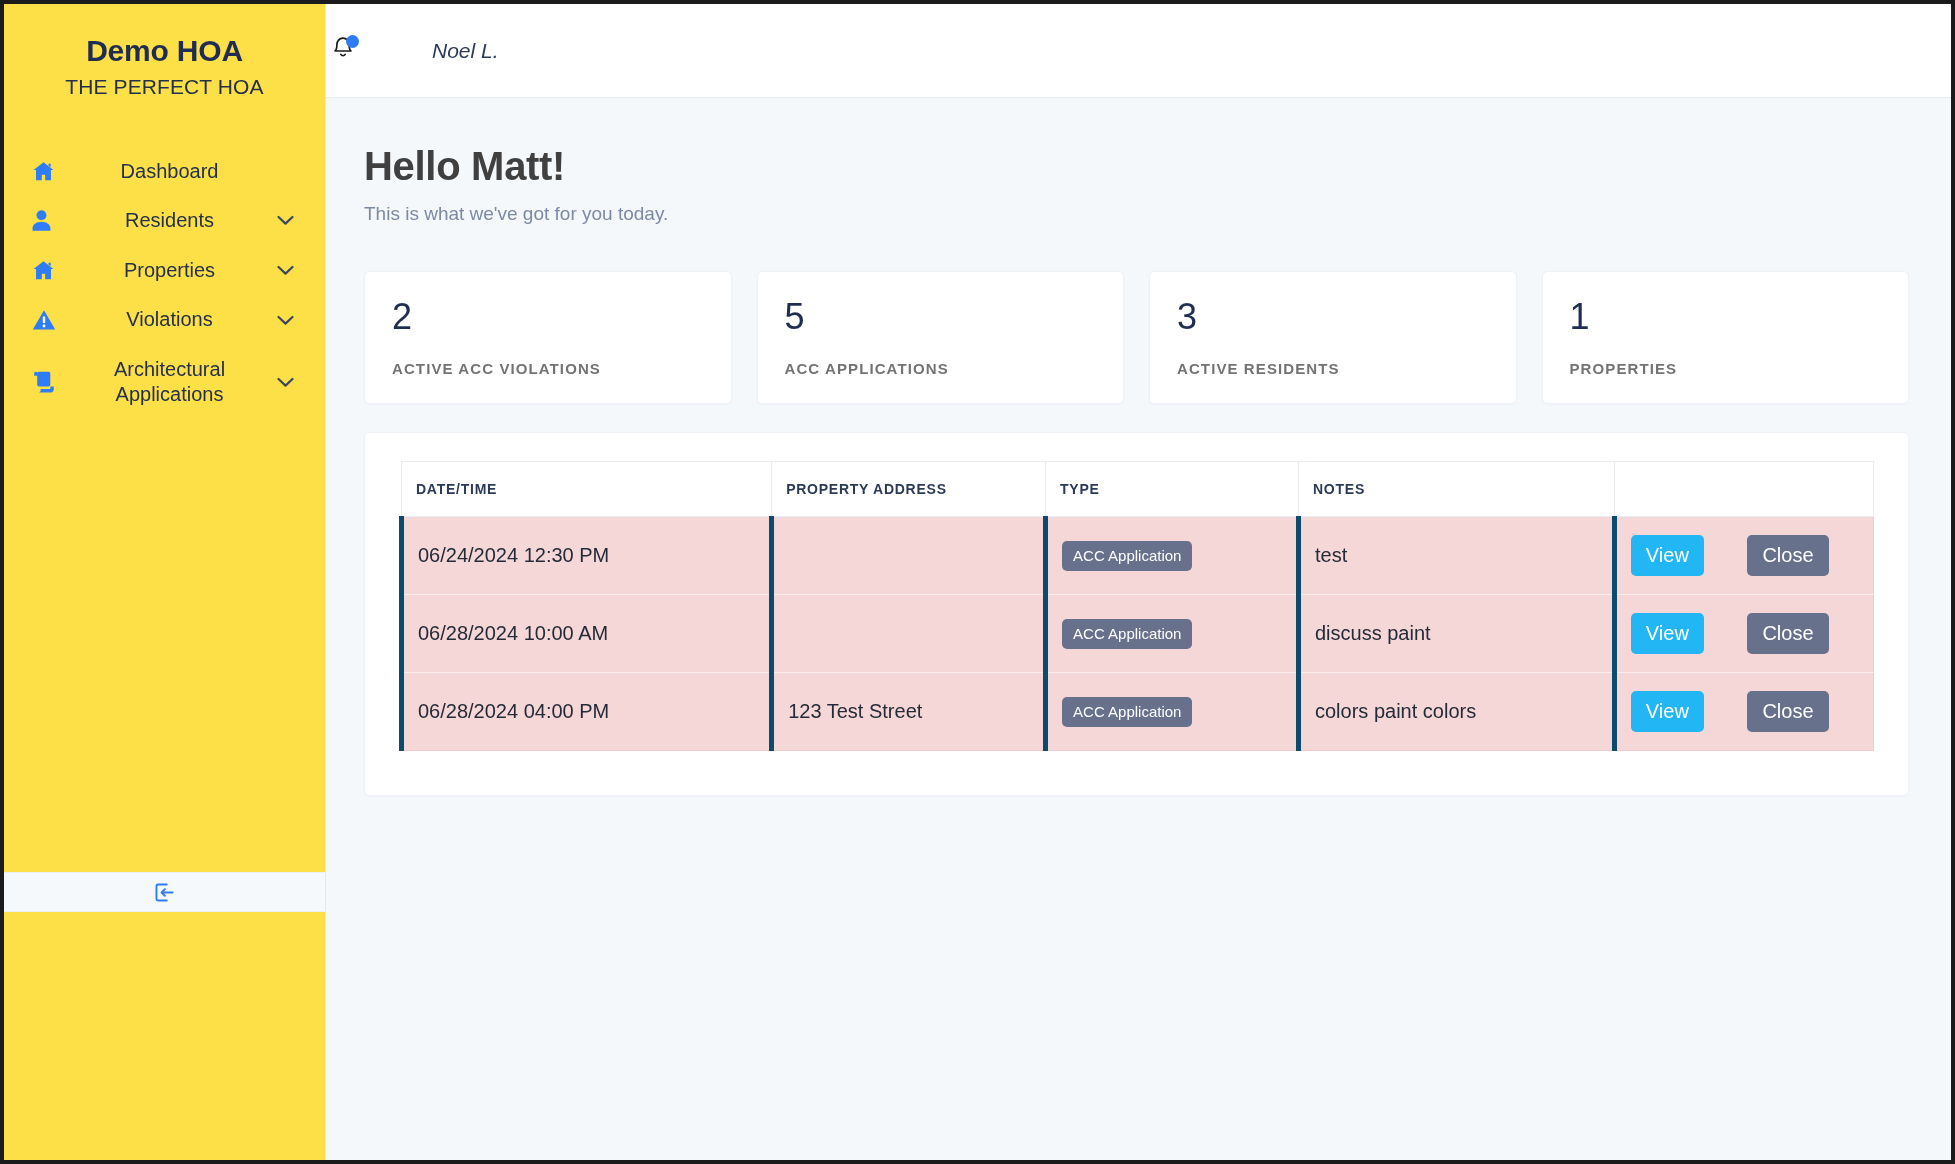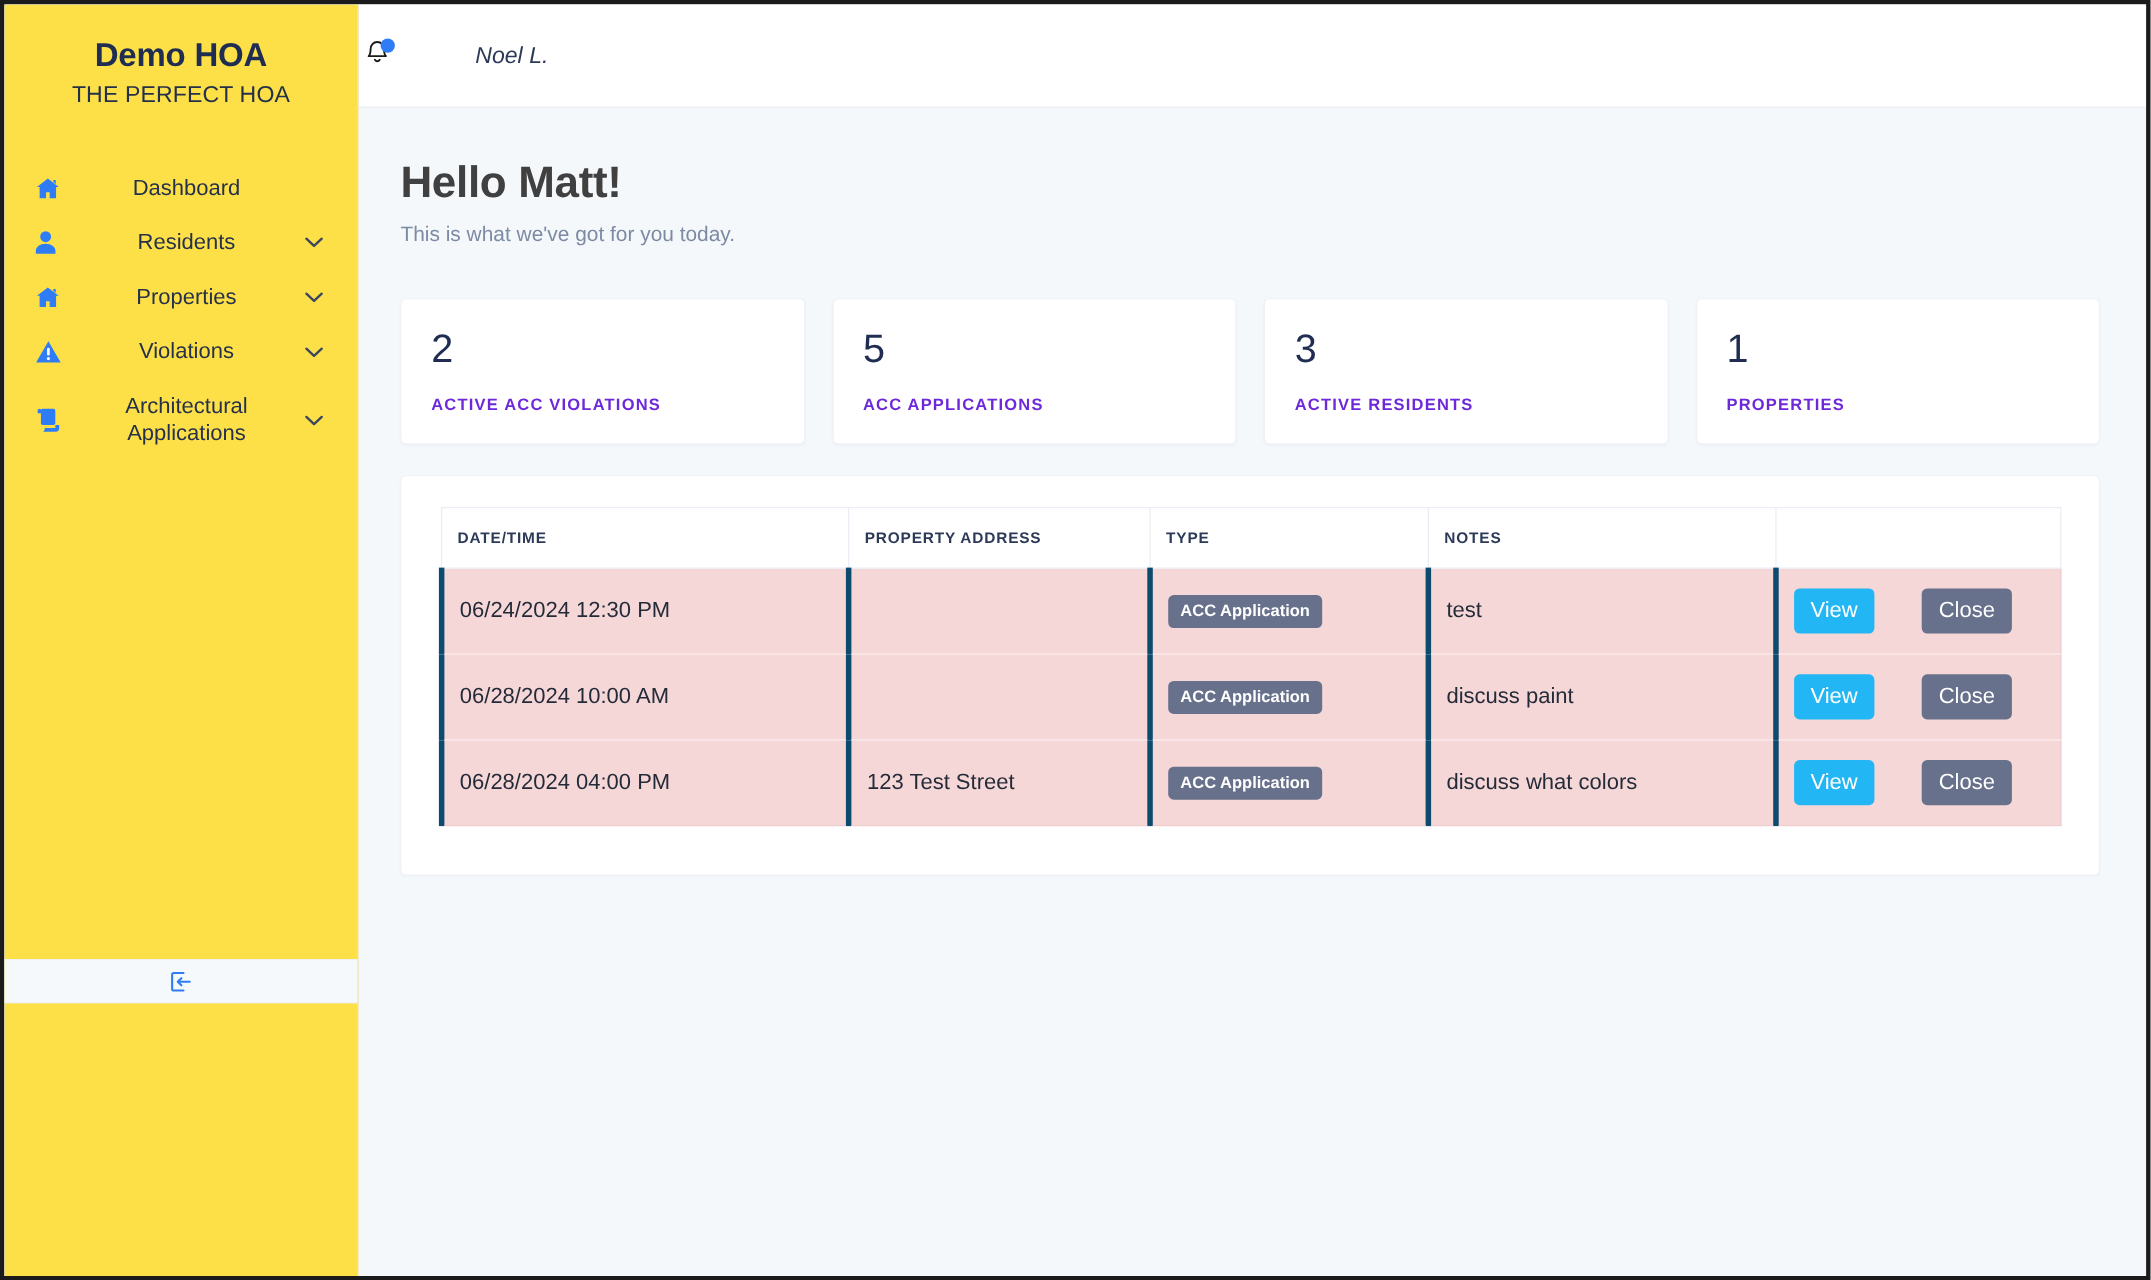--- a/index.html
+++ b/index.html
@@ -165,21 +165,21 @@
     font-size: 36px;
     color: #1f2d52;
     font-weight: 400;
     line-height: 1;
   }
   .stat-label {
     margin-top: 25px;
     font-size: 15px;
     font-weight: 700;
     letter-spacing: 1.1px;
-    color: #6d28d9;
+    color: #737373;
     text-transform: uppercase;
   }
 
   
   .panel {
     margin-top: 28px;
     background: #ffffff;
     border: 1px solid #eef1f6;
     border-radius: 5px;
     padding: 28px 34px 44px 34px;
@@ -230,21 +230,21 @@
   .col-addr { width: 222px; }
   .col-type { width: 205px; }
   .col-notes { width: 256px; }
   .col-actions { width: 210px; }
 
   .badge {
     display: inline-block;
     background: #68718c;
     color: #ffffff;
     font-size: 15px;
-    font-weight: 700;
+    font-weight: 400;
     border-radius: 5px;
     padding: 7px 11px 8px 11px;
     line-height: 1;
     white-space: nowrap;
   }
   .btn {
     display: inline-block;
     border: none;
     color: #ffffff;
     font-size: 20px;
@@ -440,21 +440,21 @@
                   <button class="btn btn-close">Close</button>
                 </td>
               </tr>
 
               <tr class="row">
                 <td>06/28/2024 04:00 PM</td>
                 <td>123 Test Street</td>
                 <td>
                   <span class="badge">ACC Application</span>
                 </td>
-                <td>discuss what colors</td>
+                <td>colors paint colors</td>
                 <td>
                   <button class="btn btn-view">View</button>
                   <button class="btn btn-close">Close</button>
                 </td>
               </tr>
 
             </tbody>
           </table>
         </section>
 

